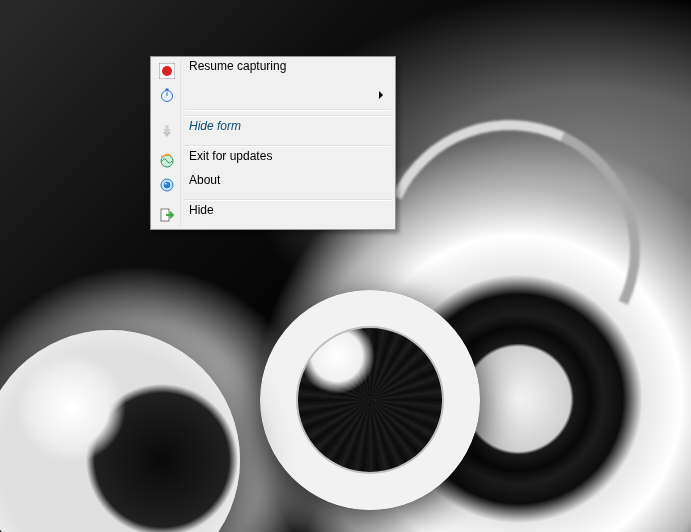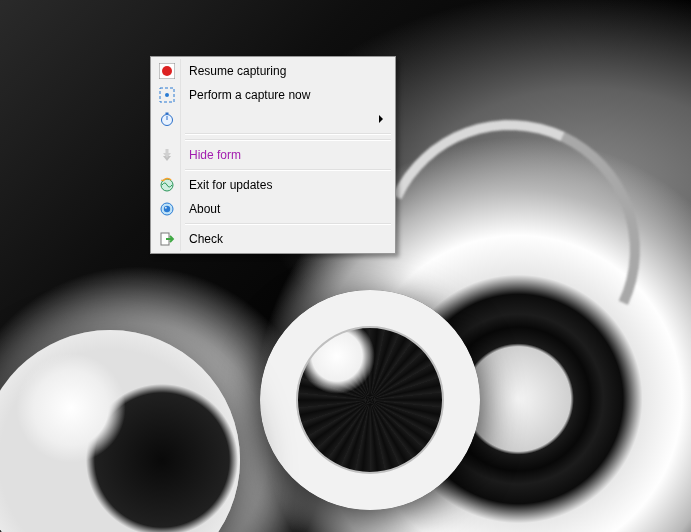--- a/index.html
+++ b/index.html
@@ -73,27 +73,27 @@
     position: absolute;
     left: 2px; top: 2px; bottom: 2px;
     width: 28px;
     background: #f1f1f1;
     border-right: 1px solid #e2e2e2;
   }
   .menu-item {
     position: relative;
     height: 24px;
     display: flex;
-    align-items: center;
+    align-items: flex-start;
     padding-left: 36px;
     color: #000;
     cursor: default;
     white-space: nowrap;
   }
-  .menu-item.disabled { color: #a21caf; }
+  .menu-item.disabled { color: #0c4a6e; font-style: italic; }
   .separator {
     position: relative;
     height: 6px;
   }
   .separator::after {
     content: '';
     position: absolute;
     left: 32px; right: 2px; top: 2px;
     height: 1px;
     background: #e0e0e0;
@@ -131,29 +131,20 @@
   <div class="menu-item">
     <span class="ico">
       <svg width="16" height="16">
           <rect x="0" y="0" width="16" height="16" fill="#fff" stroke="#8a8a8a"></rect>
           <circle cx="8" cy="8" r="5" fill="#d22"></circle>
         </svg>
     </span>
     <span>Resume capturing</span>
   </div>
 
-  <div class="menu-item">
-    <span class="ico">
-      <svg width="16" height="16">
-          <rect x="1" y="1" width="14" height="14" fill="none" stroke="#2a7bd3" stroke-dasharray="3 2"></rect>
-          <circle cx="8" cy="8" r="2" fill="#2a7bd3"></circle>
-        </svg>
-    </span>
-    <span>Perform a capture now</span>
-  </div>
 
   <div class="menu-item">
     <span class="ico">
       <svg width="16" height="16">
           <circle cx="8" cy="9" r="5.5" fill="#eaf3ff" stroke="#2a6fc9"></circle>
           <line x1="8" y1="9" x2="8" y2="5" stroke="#2a6fc9"></line>
           <rect x="6.5" y="1.5" width="3" height="1.5" fill="#2a6fc9"></rect>
         </svg>
     </span>
     <span class="submenu-arrow"></span>
@@ -203,16 +194,16 @@
 
   <div class="separator"></div>
 
   <div class="menu-item">
     <span class="ico">
       <svg width="16" height="16">
           <rect x="2" y="2" width="8" height="12" fill="#fff" stroke="#7a7a7a"></rect>
           <path d="M7 8 L14 8 M11 5 L14 8 L11 11" fill="none" stroke="#3fa843" stroke-width="1.8"></path>
         </svg>
     </span>
-    <span>Check</span>
+    <span>Hide</span>
   </div>
 
 </div>
 
 </body></html>

